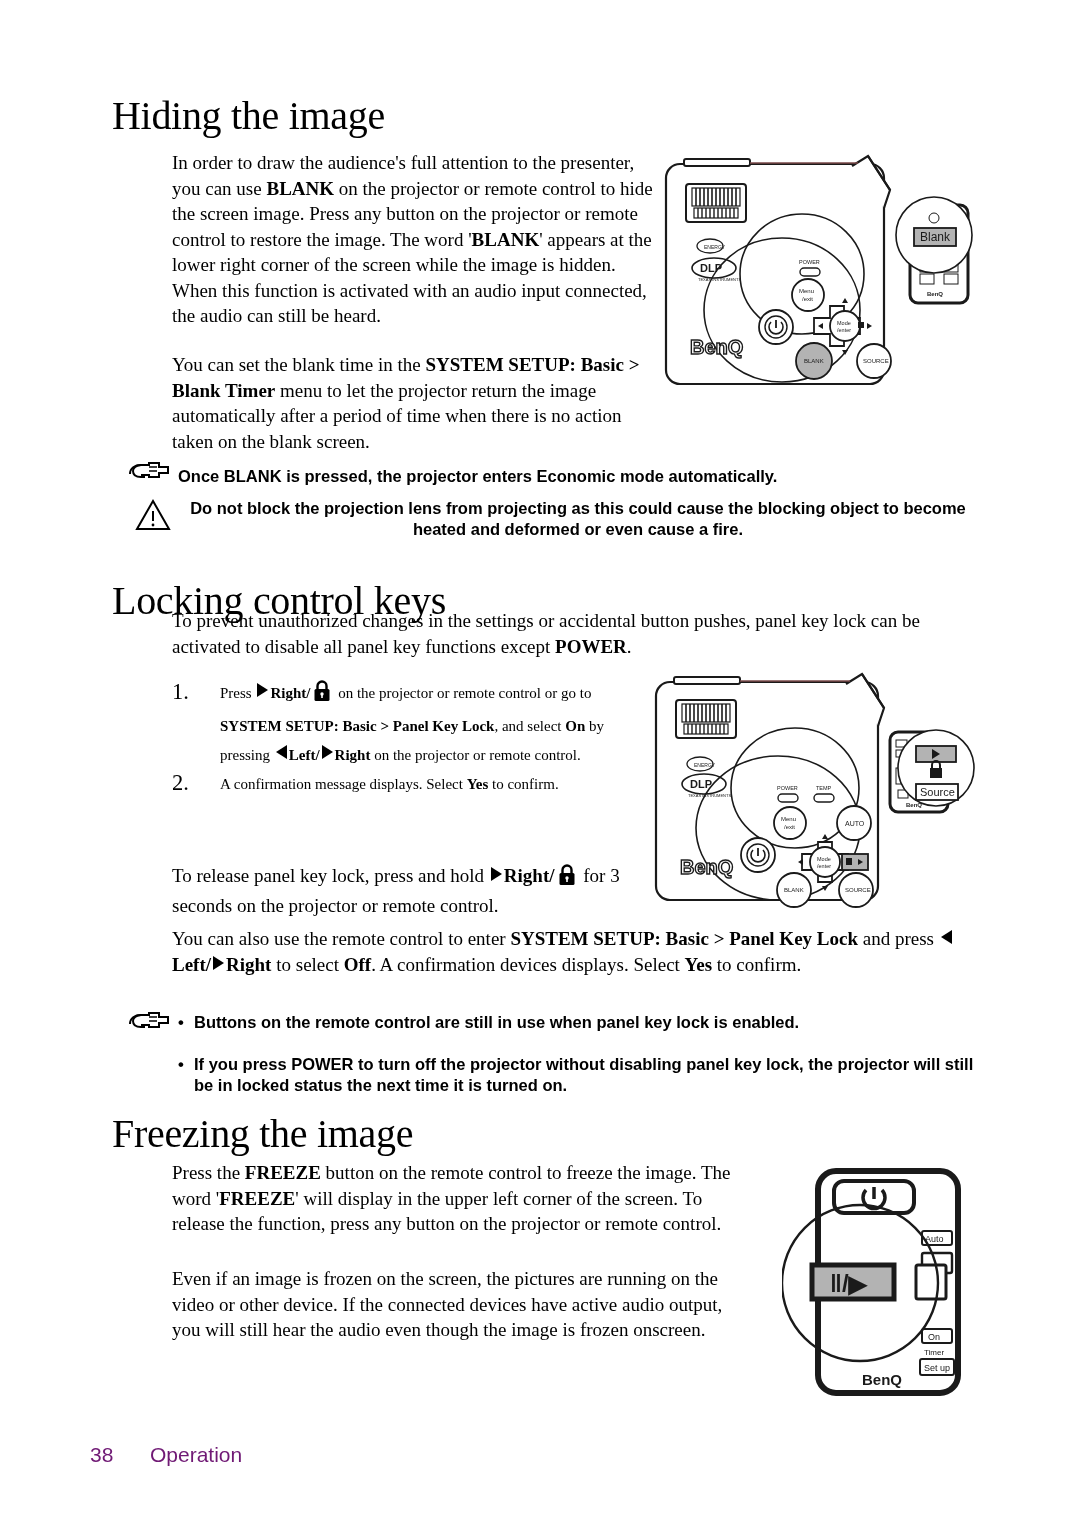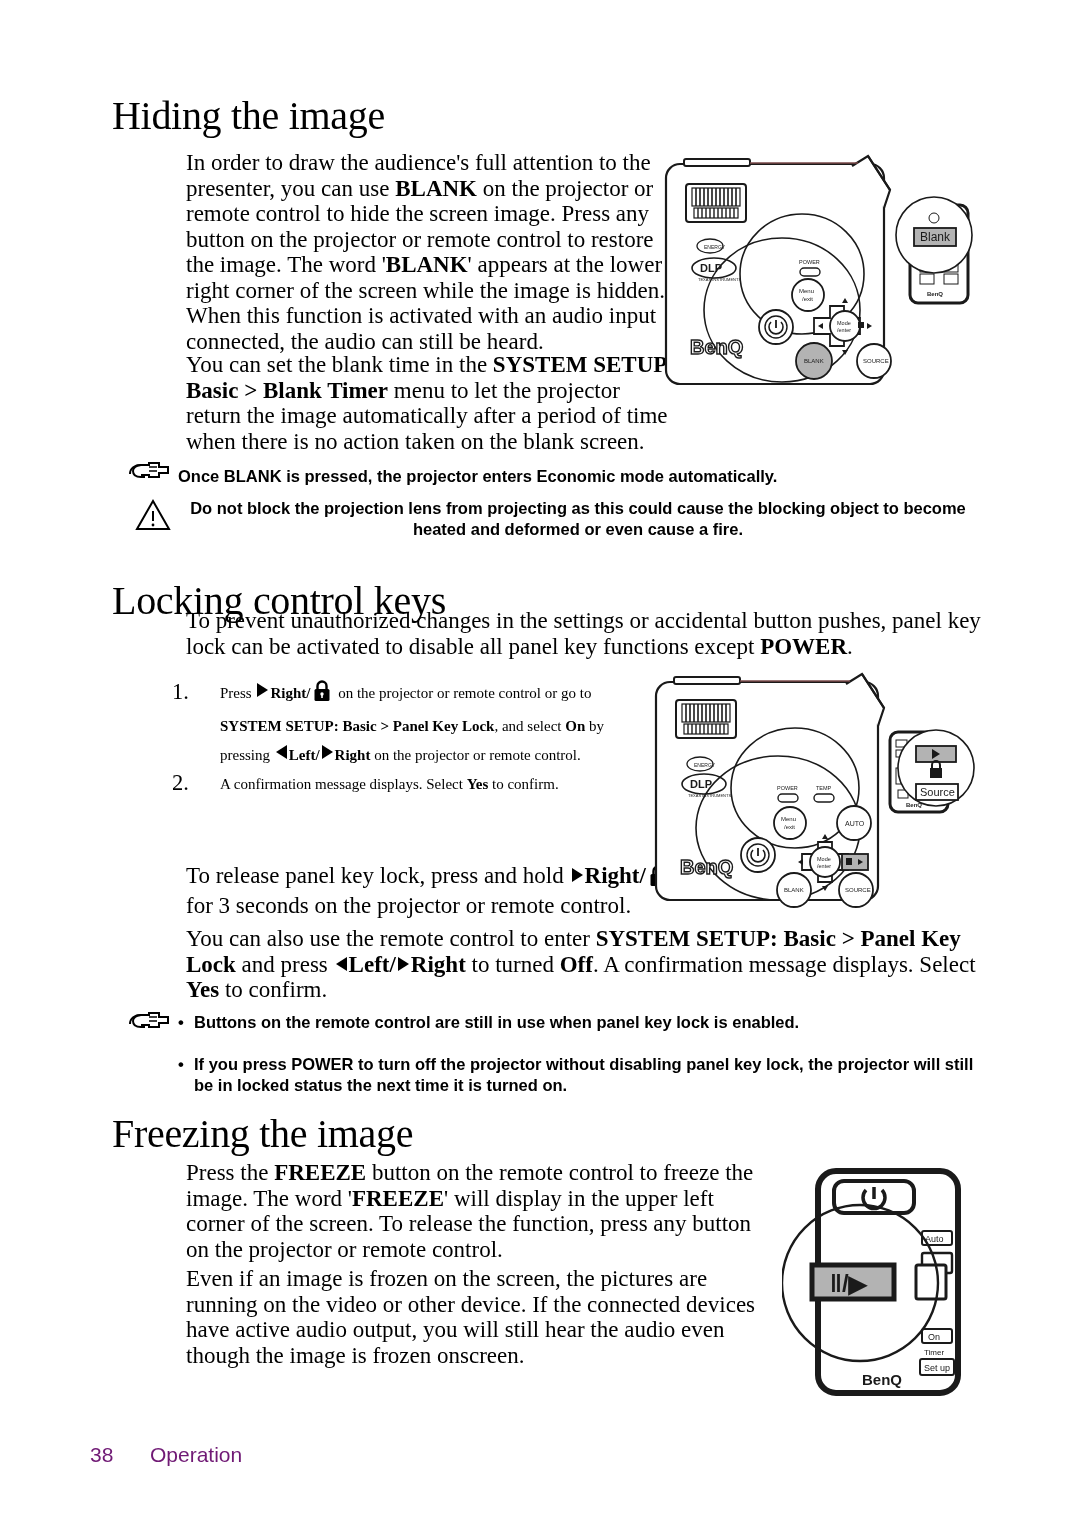--- a/index.html
+++ b/index.html
@@ -17,24 +17,23 @@
   h1.section-title {
     font-family: "Liberation Serif", serif;
     font-weight: 400;
     font-size: 40px;
     margin: 0;
     letter-spacing: -0.3px;
     color: #000;
   }
 
   .body-text {
-    font-size: 23px;
+    font-size: 19px;
     line-height: 25.5px;
     text-align: left;
-    margin-left: 14px;
   }
   .body-text b { font-weight: bold; }
 
   
   .abs { position: absolute; }
 
   #title-hiding { left: 112px; top: 92px; }
   #para-hiding-1 { left: 172px; top: 150px; width: 490px; }
   #para-hiding-2 { left: 172px; top: 352px; width: 490px; }
 
@@ -169,21 +168,21 @@
   <div class="body-text abs" id="para-release">
     <span>To release panel key lock, press and hold </span><span class="tri-r"></span><b>Right/</b><span class="lock-glyph"><svg width="18" height="22" viewBox="0 0 18 22">
           <path d="M4.5 9 V6 a4.5 4.5 0 0 1 9 0 V9" fill="none" stroke="#000" stroke-width="2.4"></path>
           <rect x="1.5" y="9" width="15" height="12" rx="1.5" fill="#000"></rect>
           <circle cx="9" cy="14" r="1.7" fill="#fff"></circle>
           <rect x="8.2" y="14" width="1.6" height="4" fill="#fff"></rect>
         </svg></span><span> for 3 seconds on the projector or remote control.</span>
   </div>
 
   <div class="body-text abs" id="para-remote-enter">
-    <span>You can also use the remote control to enter </span><b>SYSTEM SETUP: Basic &gt; Panel Key Lock</b><span> and press </span><span class="tri-l"></span><b>Left/</b><span class="tri-r"></span><b>Right</b><span> to turned </span><b>Off</b><span>. A confirmation message displays. Select </span><b>Yes</b><span> to confirm.</span>
+    <span>You can also use the remote control to enter </span><b>SYSTEM SETUP: Basic &gt; Panel Key Lock</b><span> and press </span><span class="tri-l"></span><b>Left/</b><span class="tri-r"></span><b>Right</b><span> to select </span><b>Off</b><span>. A confirmation devices displays. Select </span><b>Yes</b><span> to confirm.</span>
   </div>
 
   <div class="notice" id="notice-keylock">
     <div class="ico">
       <svg width="44" height="24" viewBox="0 0 44 24">
         <path d="M2 12 C2 6, 7 3, 13 3 L21 3 L21 1 L31 1 L31 5 L40 5 L40 11 L31 11 L31 15 L21 15 L21 13 L13 13" fill="none" stroke="#000" stroke-width="2"></path>
         <path d="M13 3 C8 3, 5 6, 5 9 C5 13, 8 15, 13 15 L17 15" fill="none" stroke="#000" stroke-width="2"></path>
         <path d="M21 5 L29 5 M21 9 L29 9" stroke="#000" stroke-width="1.6"></path>
       </svg>
     </div>

